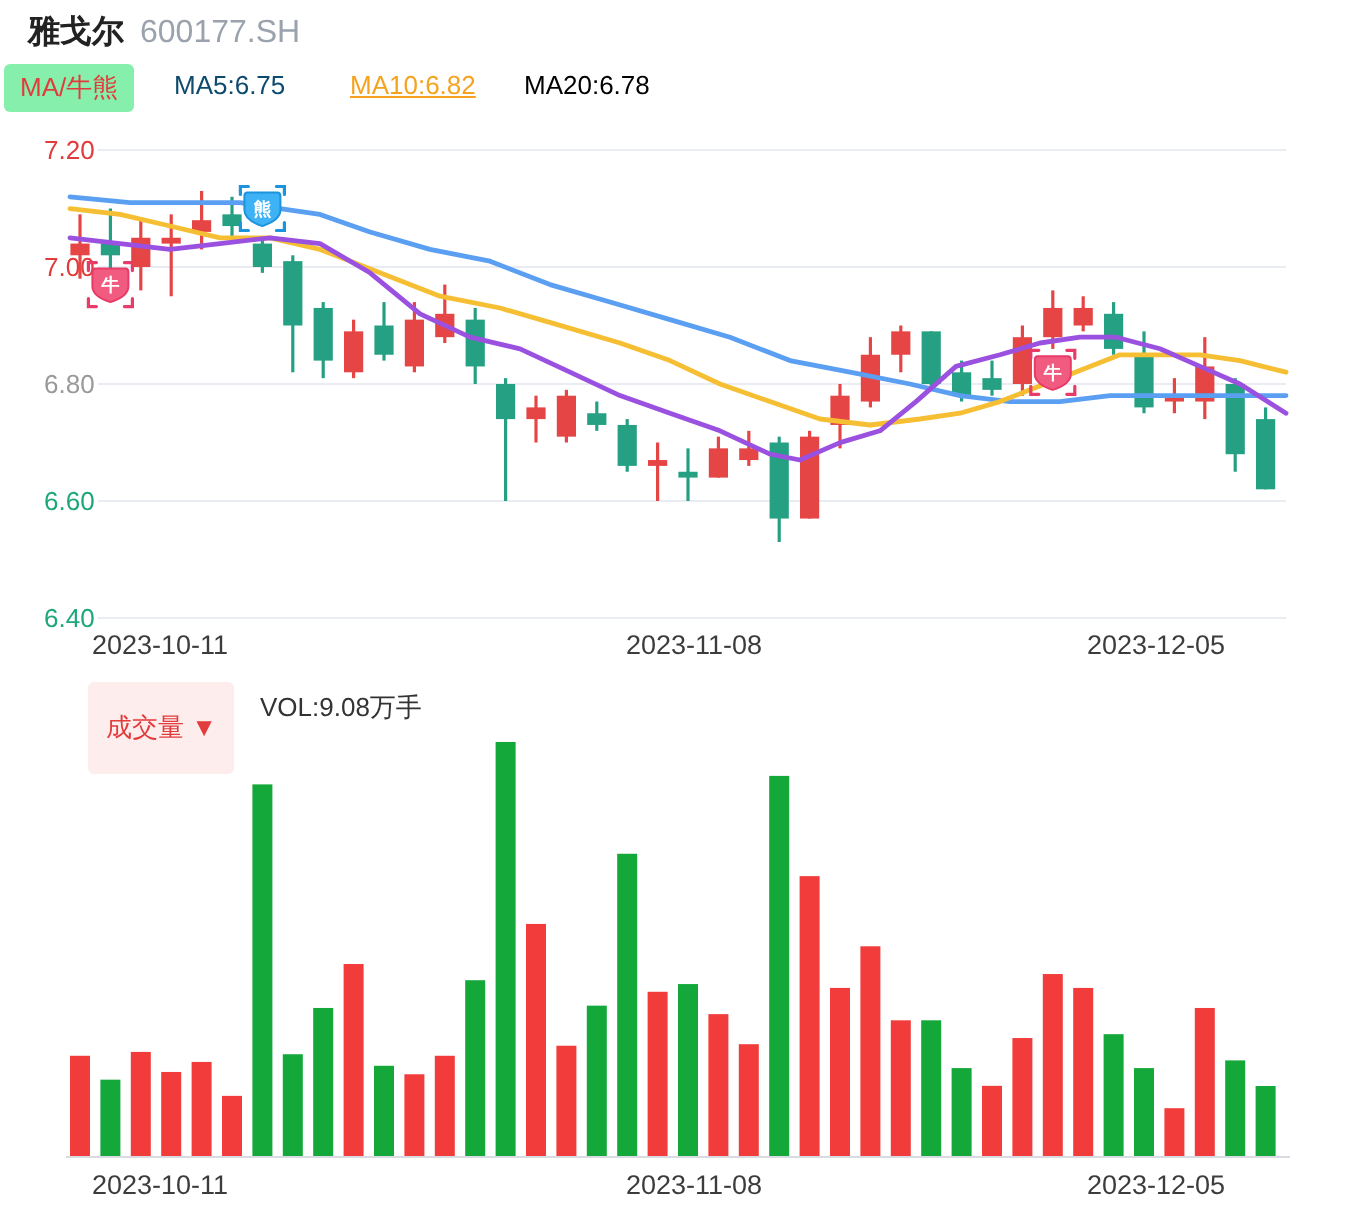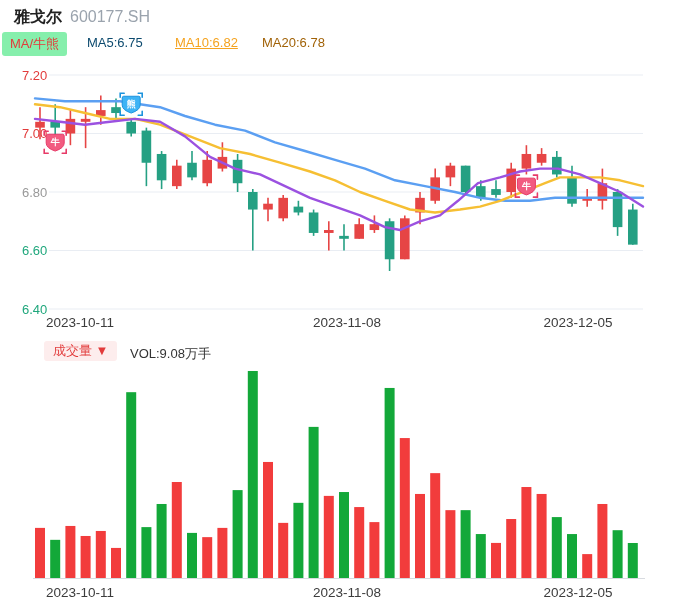--- a/index.html
+++ b/index.html
@@ -6,24 +6,24 @@
   .app{position:relative;width:686px;height:606px;background:#fff;overflow:hidden;
        font-family:"Liberation Sans","DejaVu Sans",sans-serif;}
   .title-row{position:absolute;left:14px;top:6px;font-size:16px;line-height:22px;}
   .stock-name{font-weight:bold;color:#222;}
   .stock-code{color:#9aa3ad;margin-left:8px;font-weight:400;}
   .legend-row{position:absolute;top:32px;left:0;height:22px;width:100%;font-size:13px;}
   .ma-toggle{position:absolute;left:2px;top:0;background:#86efac;color:#e23b3b;
              padding:3px 8px;border-radius:3px;cursor:pointer;}
   .ma5-label{position:absolute;left:87px;top:3px;color:#0c4a6e;}
   .ma10-label{position:absolute;left:175px;top:3px;color:#f5a31f;text-decoration:underline;}
-  .ma20-label{position:absolute;left:262px;top:3px;color:#a16207;}
+  .ma20-label{position:absolute;left:262px;top:3px;color:#000000;}
   .vol-row{position:absolute;top:341px;left:0;height:22px;width:100%;font-size:13px;}
   .vol-toggle{position:absolute;left:44px;top:0;background:#fdeded;color:#e23b3b;
-              padding:1px 9px;border-radius:3px;cursor:pointer;}
+              padding:14px 9px;border-radius:3px;cursor:pointer;}
   .vol-label{position:absolute;left:130px;top:4px;color:#333;}
   svg text{font-family:"Liberation Sans","DejaVu Sans",sans-serif;}
 </style>
 </head>
 <body>
 
 <div class="app">
   <div class="title-row">
     <span class="stock-name">雅戈尔</span><span class="stock-code">600177.SH</span>
   </div>

